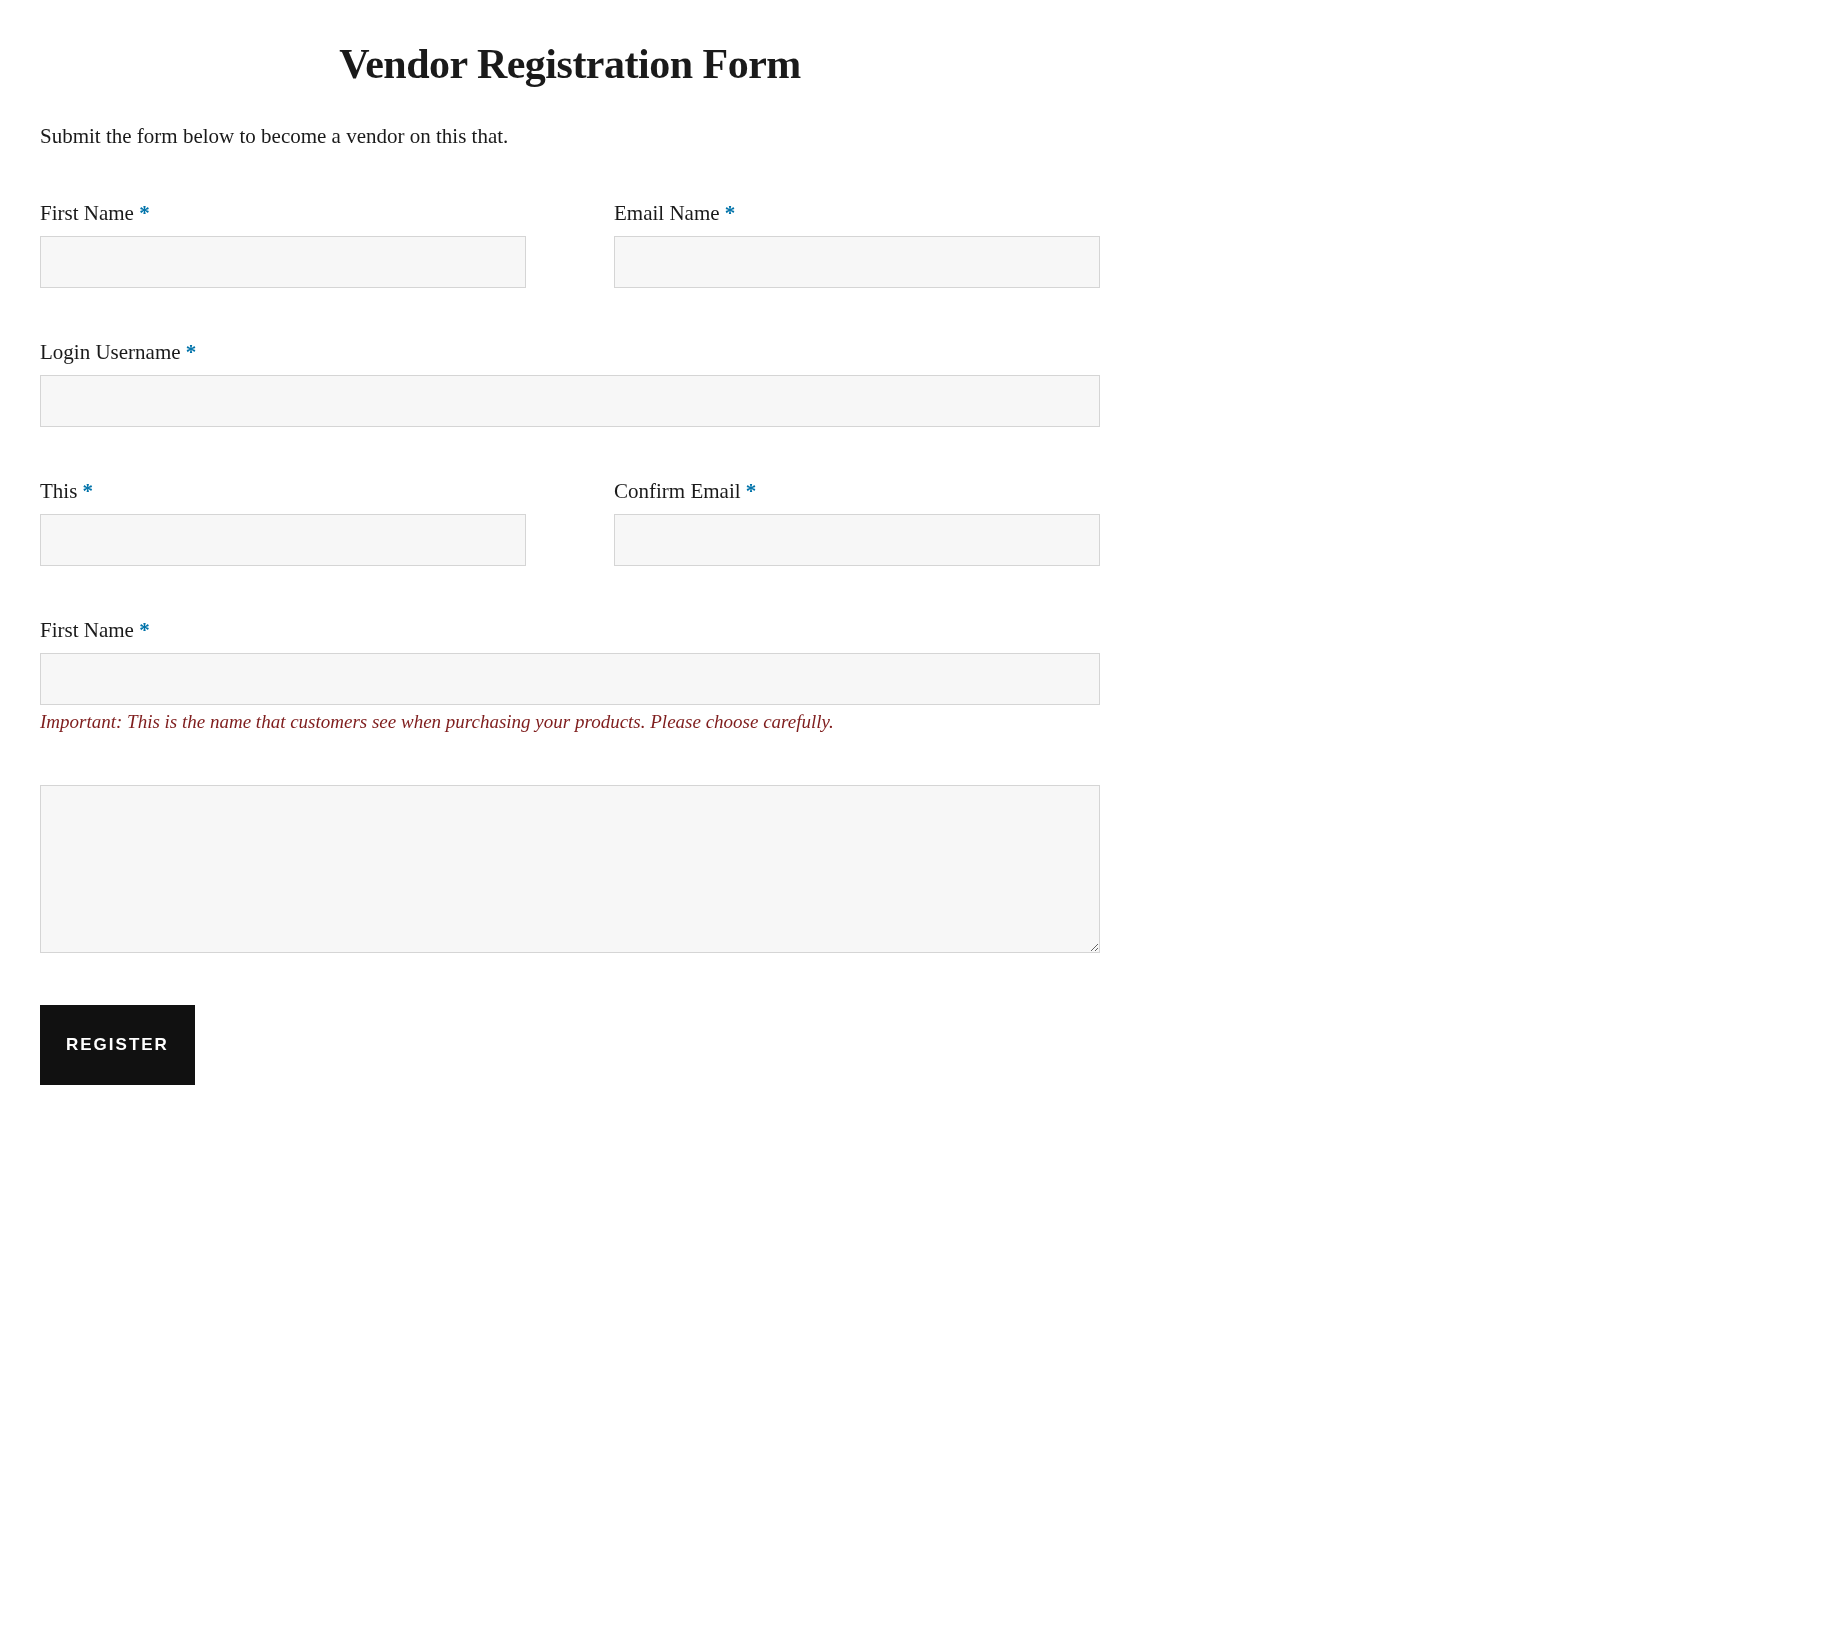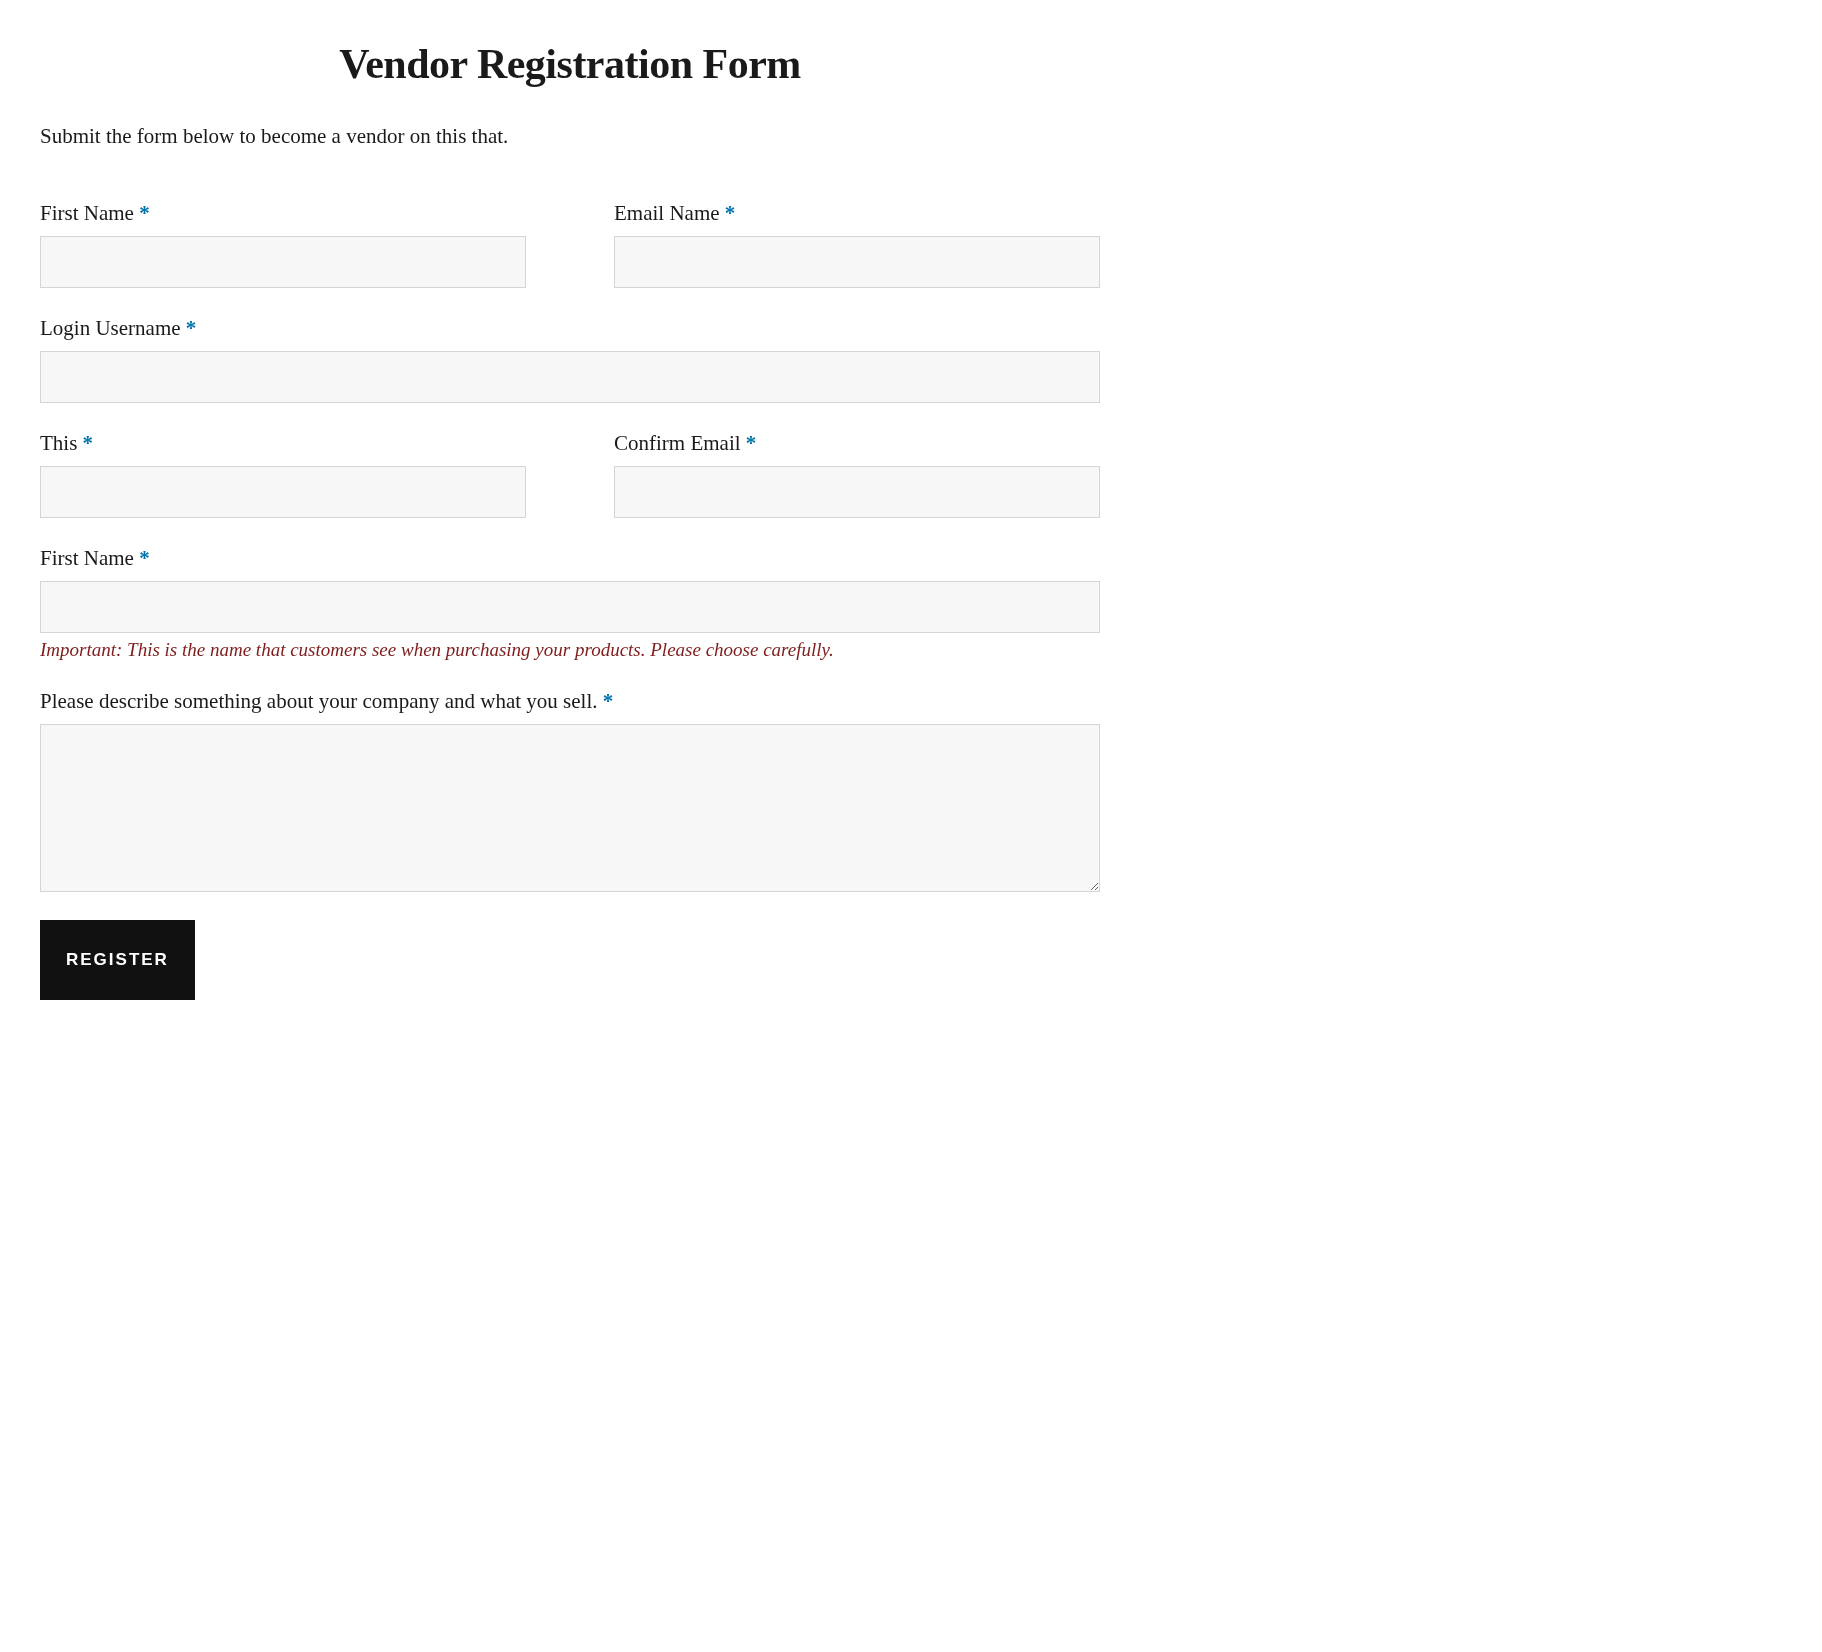--- a/index.html
+++ b/index.html
@@ -26,21 +26,21 @@
     }
     .intro {
       font-size: 21px;
       color: #1a1a1a;
       margin-bottom: 52px;
       font-family: Georgia, serif;
     }
     .form-row {
       display: flex;
       gap: 88px;
-      margin-bottom: 28px;
+      margin-bottom: 52px;
     }
     .form-group {
       flex: 1;
       display: flex;
       flex-direction: column;
     }
     .form-group.full {
       width: 100%;
     }
     label {
@@ -148,23 +148,20 @@
       <label>
         <span>First Name </span><span class="required">*</span>
       </label>
       <input type="text" value="" style="">
       <div class="helper-text">Important: This is the name that customers see when purchasing your products. Please choose carefully.</div>
     </div>
   </div>
 
   <div class="form-row">
     <div class="form-group full">
-      <label>
-        <span>Please describe something about your company and what you sell. </span><span class="required">*</span>
-      </label>
       <textarea style=""></textarea>
     </div>
   </div>
 
   <div class="submit-row">
     <button class="register" type="submit">REGISTER</button>
   </div>
 
 </div>
 

